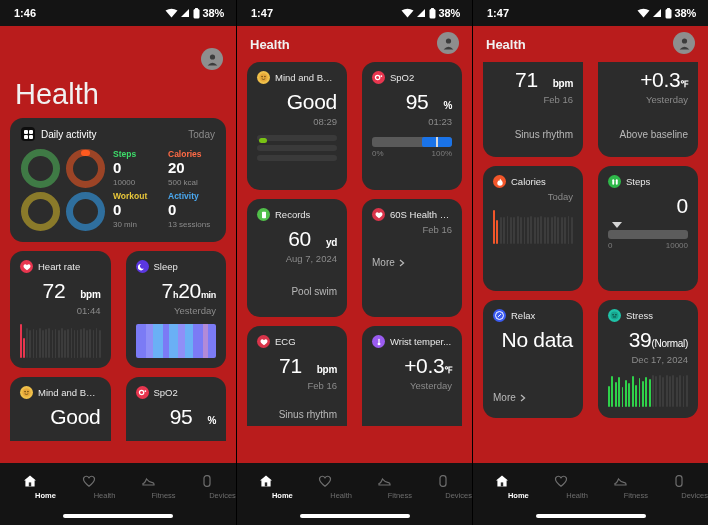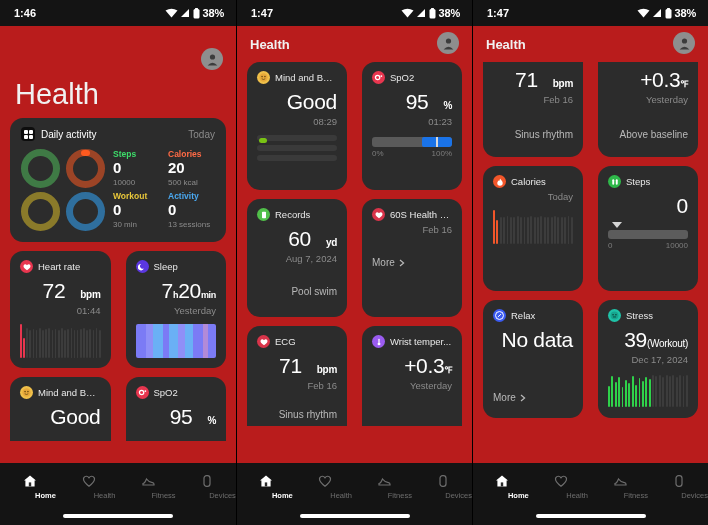--- a/index.html
+++ b/index.html
@@ -723,21 +723,21 @@
               <svg width="9" height="9" viewBox="0 0 10 10">
                   <circle cx="5" cy="5" r="4.4" fill="#17a58e"></circle>
                   <circle cx="3.4" cy="4.2" r="0.8" fill="#053b33"></circle>
                   <circle cx="6.6" cy="4.2" r="0.8" fill="#053b33"></circle>
                   <path d="M3.2 6.6 L6.8 6.6" stroke="#053b33" stroke-width="0.9"></path>
                 </svg>
             </span>
             <span class="lbl">Stress</span>
           </div>
           <div class="bigval">
-            <span>39</span><span class="paren">(Workout)</span>
+            <span>39</span><span class="paren">(Normal)</span>
           </div>
           <div class="subval">Dec 17, 2024</div>
           <div class="chart" id="stress-chart-3">
               <div class="bar" style="background: rgb(47, 209, 74); height: 62%;"></div>
               <div class="bar" style="background: rgb(47, 209, 74); height: 92%;"></div>
               <div class="bar" style="background: rgb(47, 209, 74); height: 74%;"></div>
               <div class="bar" style="background: rgb(47, 209, 74); height: 88%;"></div>
               <div class="bar" style="background: rgb(47, 209, 74); height: 58%;"></div>
               <div class="bar" style="background: rgb(47, 209, 74); height: 80%;"></div>
               <div class="bar" style="background: rgb(47, 209, 74); height: 70%;"></div>

